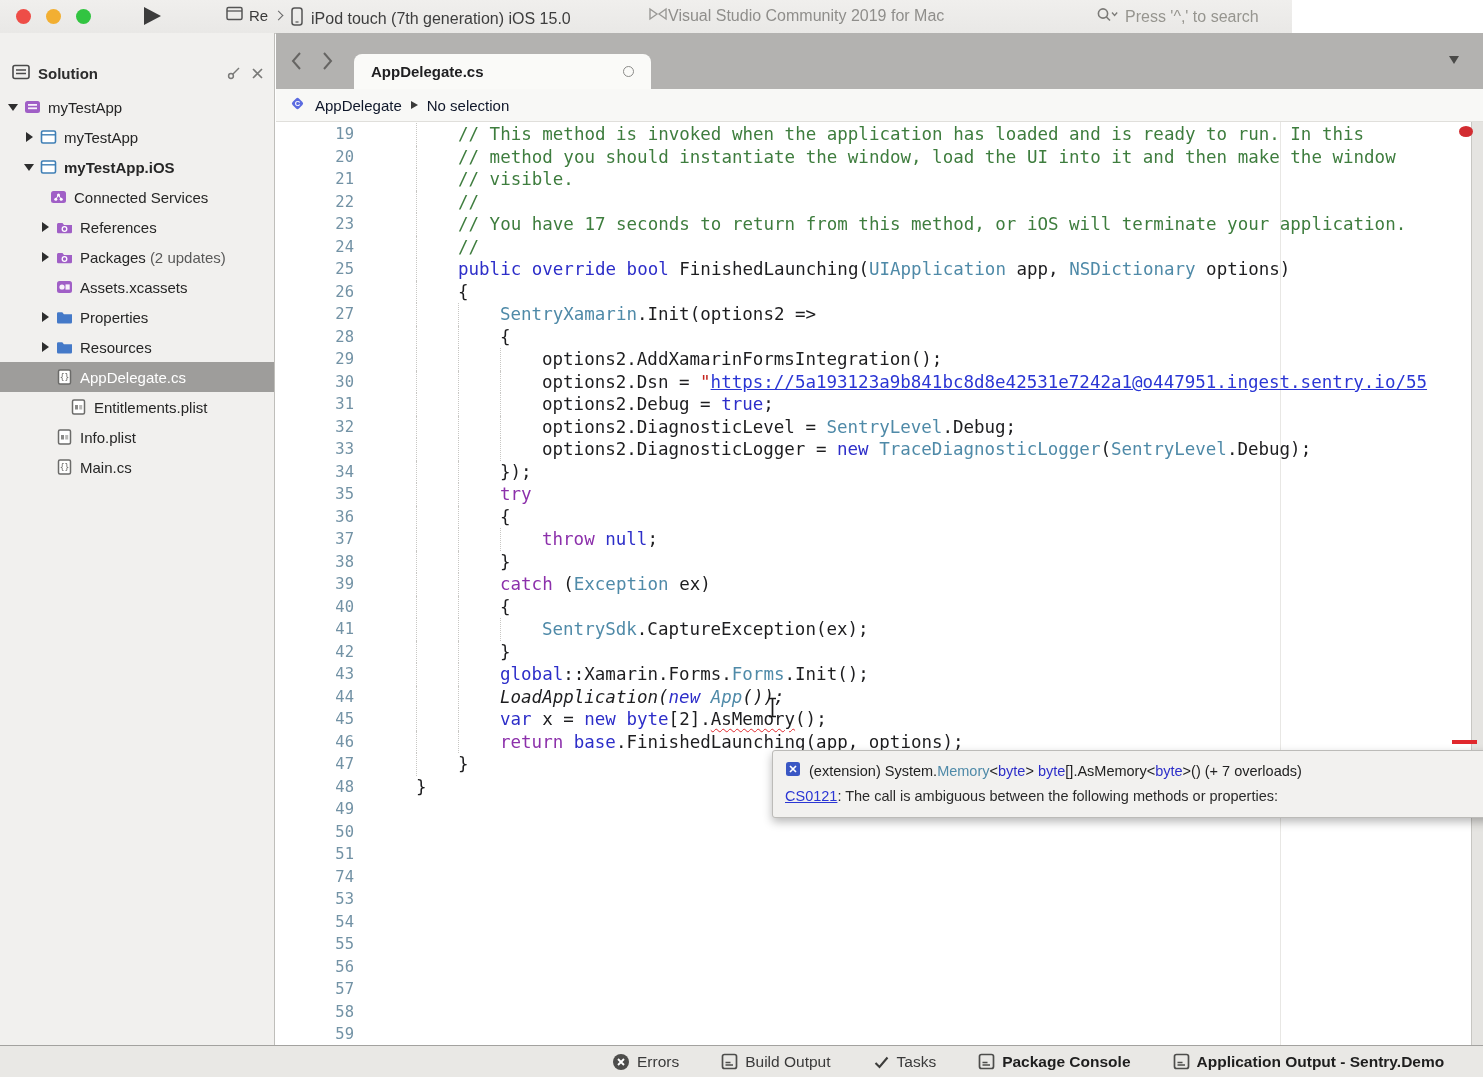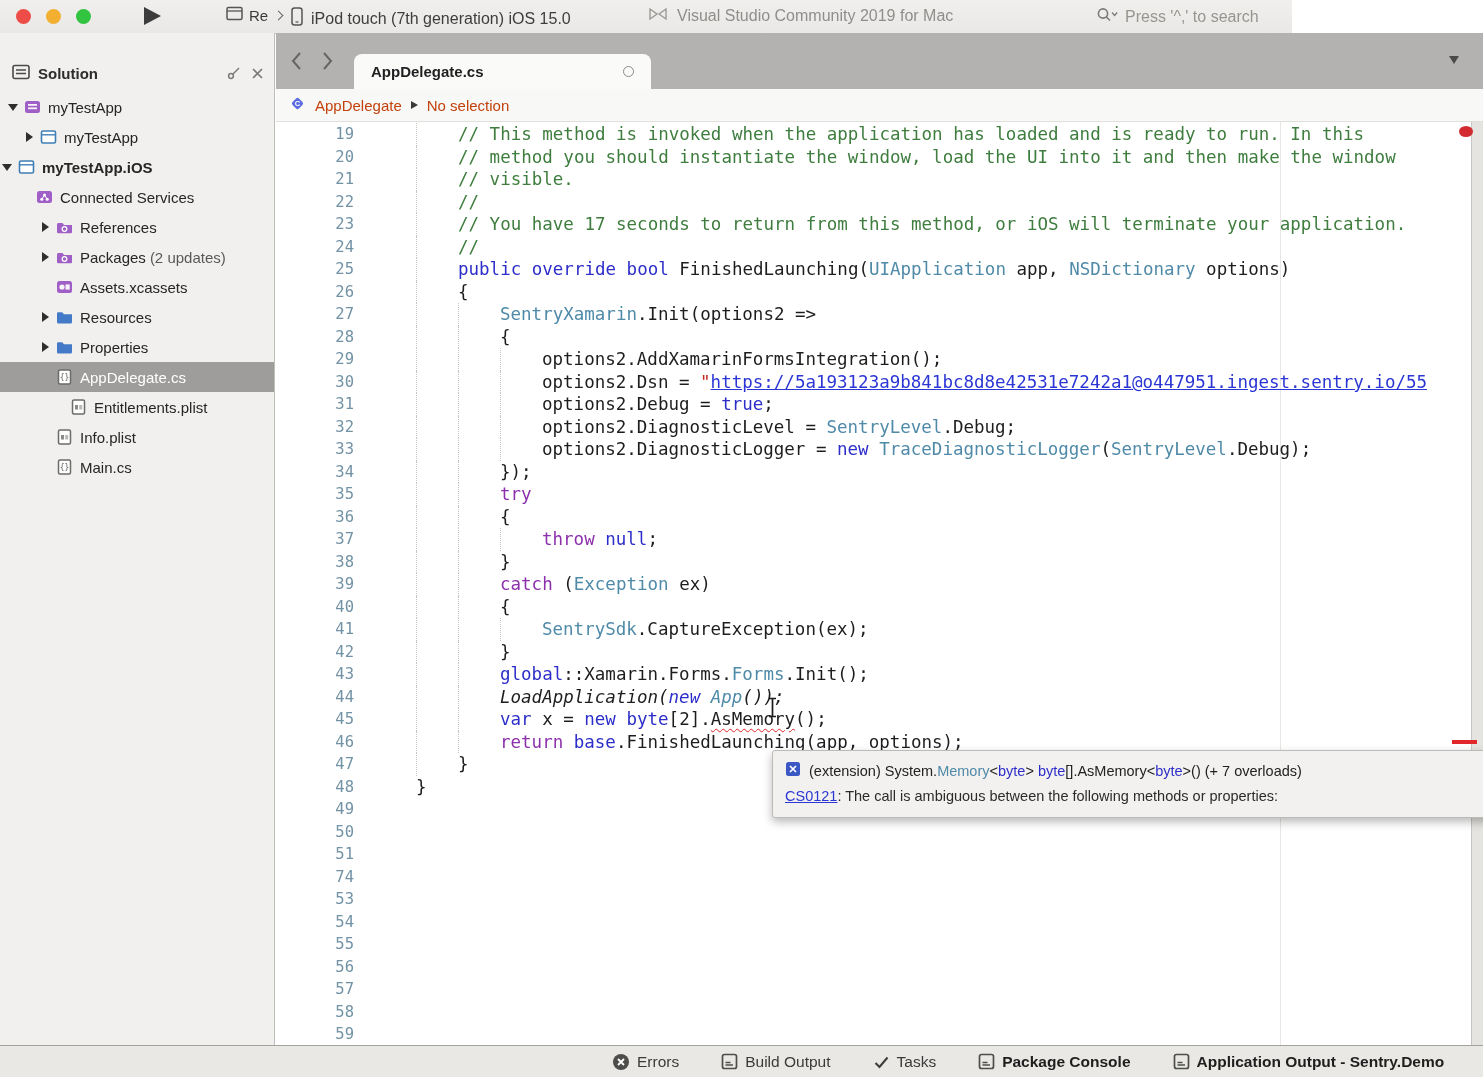--- a/index.html
+++ b/index.html
@@ -10,21 +10,21 @@
   #toolbar{position:absolute;left:0;top:0;width:1292px;height:33px;
            background:linear-gradient(#f0efed,#e9e8e6);border-bottom:1px solid #cfcecb;}
   .lights{position:absolute;left:16px;top:9px;display:flex;gap:15px;}
   .light{width:15px;height:15px;border-radius:50%;}
   .light.red{background:#ee4d47;} .light.yellow{background:#f2af32;} .light.green{background:#32c441;}
   #run-btn{position:absolute;left:144px;top:7px;width:0;height:0;
            border-left:17px solid #3c3c3c;border-top:9.5px solid transparent;border-bottom:9.5px solid transparent;cursor:pointer;}
   #run-config{position:absolute;left:226px;top:6px;display:flex;align-items:center;gap:6px;color:#3a3a3a;font-size:15px;}
   .rchev{width:6px;height:6px;border-top:1.7px solid #666;border-right:1.7px solid #666;transform:rotate(45deg);margin-left:1px;}
   #device{position:absolute;left:291px;top:7px;display:flex;align-items:center;gap:8px;color:#3d3d3d;font-size:16px;}
-  #apptitle{position:absolute;left:648px;top:7px;display:flex;align-items:center;gap:9px;color:#8f8e8b;font-size:16px;}
+  #apptitle{position:absolute;left:648px;top:7px;display:flex;align-items:center;color:#8f8e8b;font-size:16px;}
   #search{position:absolute;left:1096px;top:6px;display:flex;align-items:center;gap:4px;}
   #search input{border:none;outline:none;background:transparent;font-size:16px;color:#555;width:330px;
                 font-family:"Liberation Sans",sans-serif;}
   #search input::placeholder{color:#96958f;}
 
   
   #solution-pad{position:absolute;left:0;top:33px;width:275px;height:1012px;background:#f1f0ee;
                 border-right:1px solid #bfbeba;box-sizing:border-box;}
   #pad-header{height:59px;display:flex;align-items:center;padding:22px 10px 0 12px;box-sizing:border-box;}
   #pad-title{font-size:15px;font-weight:bold;color:#2c2c2c;margin-left:8px;flex:1;}
@@ -47,21 +47,21 @@
   #nav-back{left:12px;} #nav-fwd{left:44px;}
   #tab{position:absolute;left:78px;bottom:0;width:297px;height:35px;background:#fafaf8;
        border-radius:8px 8px 0 0;display:flex;align-items:center;justify-content:space-between;
        padding:0 17px;box-sizing:border-box;cursor:pointer;}
   #tab-label{font-size:15px;font-weight:bold;color:#1f1f21;}
   #tab-dirty{width:9px;height:9px;border:1.6px solid #8b8b89;border-radius:50%;}
   #tab-dd{position:absolute;right:24px;top:23px;width:0;height:0;border-top:8px solid #4a4a48;
           border-left:5.5px solid transparent;border-right:5.5px solid transparent;cursor:pointer;}
   #crumbbar{height:33px;background:#f8f8f6;border-bottom:1px solid #e0dfdb;display:flex;
             align-items:center;padding-left:13px;gap:9px;box-sizing:border-box;}
-  .crumb{font-size:15px;color:#c2410c;cursor:pointer;}
+  .crumb{font-size:15px;color:#0f172a;cursor:pointer;}
   .crumb-sep{width:0;height:0;border-left:7px solid #3a3a3a;border-top:4.5px solid transparent;
              border-bottom:4.5px solid transparent;}
 
   #codearea{position:absolute;left:0;top:89px;width:1207px;height:923px;background:#fff;overflow:hidden;}
   #ruler{position:absolute;left:1004px;top:0;bottom:0;width:1px;background:#e8e7e4;}
   #ovstrip{position:absolute;right:0;top:0;bottom:0;width:11px;background:#e5e4e1;border-left:1px solid #c7c6c2;}
   #err-dot{position:absolute;left:1183px;top:4px;width:14px;height:11px;border-radius:50%;background:#d22c31;}
   #err-line{position:absolute;left:1176px;top:618px;width:25px;height:4px;background:#e0272c;}
   #code-lines{position:absolute;left:0;top:1px;right:0;}
   .crow{display:flex;height:22.5px;white-space:pre;}
@@ -174,31 +174,31 @@
         <div class="trow" style="padding-left: 22px;">
           <span class="chev tri-r"></span>
           <span class="ticon">
             <svg width="17" height="16">
               <rect x="1.5" y="2" width="14" height="12" rx="1.5" fill="#fff" stroke="#3f7fb5" stroke-width="1.6"></rect>
               <line x1="1.5" y1="5.8" x2="15.5" y2="5.8" stroke="#3f7fb5" stroke-width="1.4"></line>
             </svg>
           </span>
           <span class="tlabel">myTestApp</span>
         </div>
-        <div class="trow bold" style=" align-items: center;">
+        <div class="trow bold" style="padding-left: 22px; align-items: center;">
           <span class="chev tri-d"></span>
           <span class="ticon">
             <svg width="17" height="16">
               <rect x="1.5" y="2" width="14" height="12" rx="1.5" fill="#fff" stroke="#3f7fb5" stroke-width="1.6"></rect>
               <line x1="1.5" y1="5.8" x2="15.5" y2="5.8" stroke="#3f7fb5" stroke-width="1.4"></line>
             </svg>
           </span>
           <span class="tlabel">myTestApp.iOS</span>
         </div>
-        <div class="trow" style="padding-left: 18px;">
+        <div class="trow" style="padding-left: 32px;">
           <span class="chev"></span>
           <span class="ticon">
             <svg width="17" height="16">
               <rect x="1" y="2" width="15" height="12" rx="2.5" fill="#a05fc6"></rect>
               <circle cx="8.5" cy="6" r="1.5" fill="#fff"></circle>
               <circle cx="5.8" cy="10.3" r="1.5" fill="#fff"></circle>
               <circle cx="11.2" cy="10.3" r="1.5" fill="#fff"></circle>
               <path d="M8.5 6 L5.8 10.3 M8.5 6 L11.2 10.3" stroke="#fff" stroke-width="1"></path>
             </svg>
           </span>
@@ -236,30 +236,30 @@
           </span>
           <span class="tlabel">Assets.xcassets</span>
         </div>
         <div class="trow" style="padding-left: 38px;">
           <span class="chev tri-r"></span>
           <span class="ticon">
             <svg width="17" height="16">
               <path d="M1 4.6 Q1 3.2 2.3 3.2 h4 l1.6 2 H16 q0 0 0 0 v8 q0 1.3 -1.3 1.3 H2.3 Q1 14.5 1 13.2 z" fill="#4479c8"></path>
             </svg>
           </span>
+          <span class="tlabel">Properties</span>
+        </div>
+        <div class="trow" style="padding-left: 38px;">
+          <span class="chev tri-r"></span>
+          <span class="ticon">
+            <svg width="17" height="16">
+              <path d="M1 4.6 Q1 3.2 2.3 3.2 h4 l1.6 2 H16 q0 0 0 0 v8 q0 1.3 -1.3 1.3 H2.3 Q1 14.5 1 13.2 z" fill="#4479c8"></path>
+            </svg>
+          </span>
           <span class="tlabel">Resources</span>
-        </div>
-        <div class="trow" style="padding-left: 38px;">
-          <span class="chev tri-r"></span>
-          <span class="ticon">
-            <svg width="17" height="16">
-              <path d="M1 4.6 Q1 3.2 2.3 3.2 h4 l1.6 2 H16 q0 0 0 0 v8 q0 1.3 -1.3 1.3 H2.3 Q1 14.5 1 13.2 z" fill="#4479c8"></path>
-            </svg>
-          </span>
-          <span class="tlabel">Properties</span>
         </div>
         <div class="trow sel" style="padding-left: 38px;">
           <span class="chev"></span>
           <span class="ticon">
             <svg width="17" height="16">
               <rect x="2.5" y="1" width="12" height="14" rx="1.5" fill="#fff" stroke="#6b6b69" stroke-width="1.5"></rect>
               <text x="8.5" y="11" font-size="8" text-anchor="middle" fill="#5a5a58" font-family="monospace">{}</text>
             </svg>
           </span>
           <span class="tlabel">AppDelegate.cs</span>

